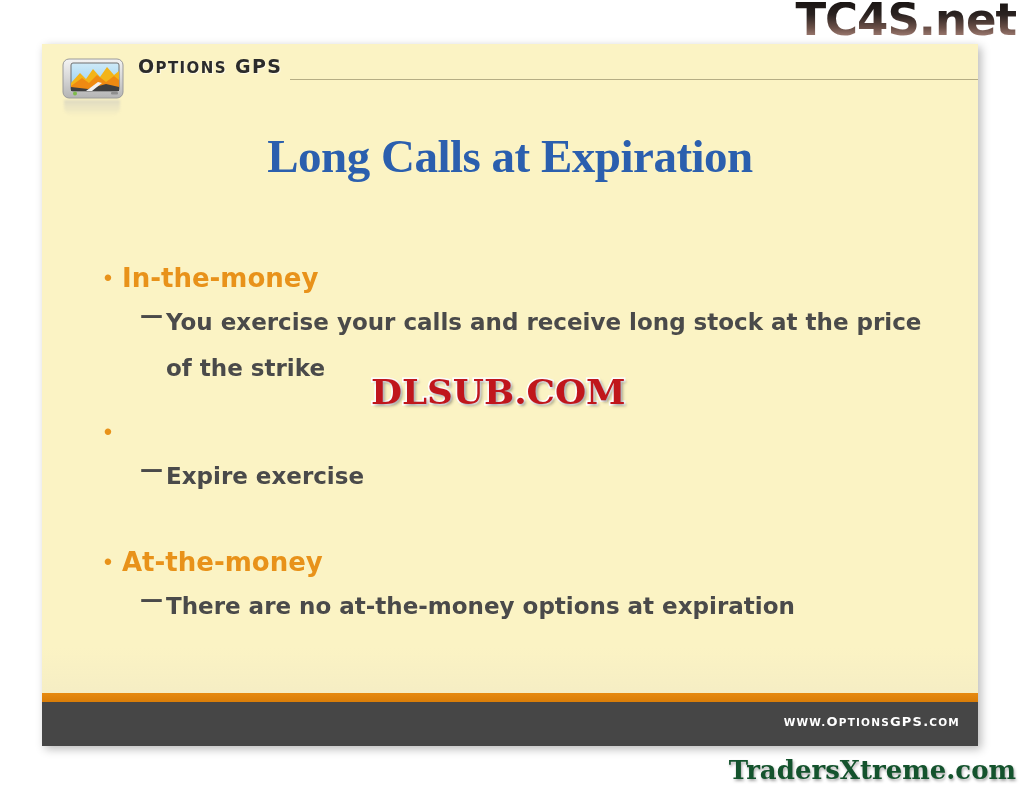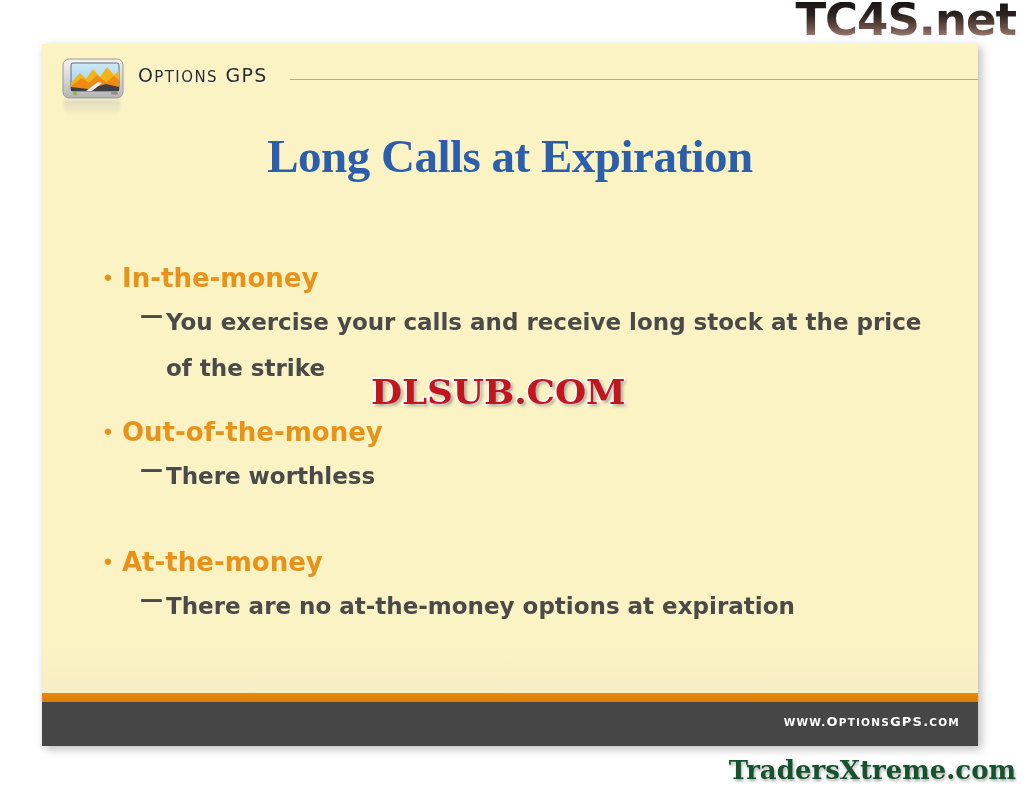--- a/index.html
+++ b/index.html
@@ -71,23 +71,23 @@
     top: 56px;
     width: 56px;
     height: 16px;
     background: linear-gradient(180deg, rgba(190,190,190,0.45), rgba(190,190,190,0));
     border-radius: 0 0 8px 8px;
     filter: blur(1px);
   }
   .brand-text {
     position: absolute;
     left: 96px;
-    top: 20px;
-    font-family: "DejaVu Sans", sans-serif;
-    font-weight: normal;
+    top: 11px;
+    font-family: "DejaVu Sans", sans-serif;
+    font-weight: bold;
     font-size: 19px;
     letter-spacing: 1.4px;
     color: #2b2b2b;
     text-shadow: 1px 1px 0 rgba(255,255,255,0.6);
   }
   .brand-text .small-caps { font-size: 15px; }
   .header-rule {
     position: absolute;
     left: 248px;
     top: 35px;
@@ -277,25 +277,24 @@
         <div class="sub-dash">—</div>
         <div class="sub-text">You exercise your calls and receive long stock at the price of the strike</div>
       </div>
     </div>
 
     <div class="gap-small"></div>
 
     <div class="bullet-block">
       <div class="bullet-row">
         <div class="bullet-dot">•</div>
-        <div class="bullet-head">Out-of-the-money</div>
       </div>
       <div class="sub-row">
         <div class="sub-dash">—</div>
-        <div class="sub-text">There worthless</div>
+        <div class="sub-text">Expire exercise</div>
       </div>
     </div>
 
     <div class="gap-large"></div>
 
     <div class="bullet-block">
       <div class="bullet-row">
         <div class="bullet-dot">•</div>
         <div class="bullet-head">At-the-money</div>
       </div>

